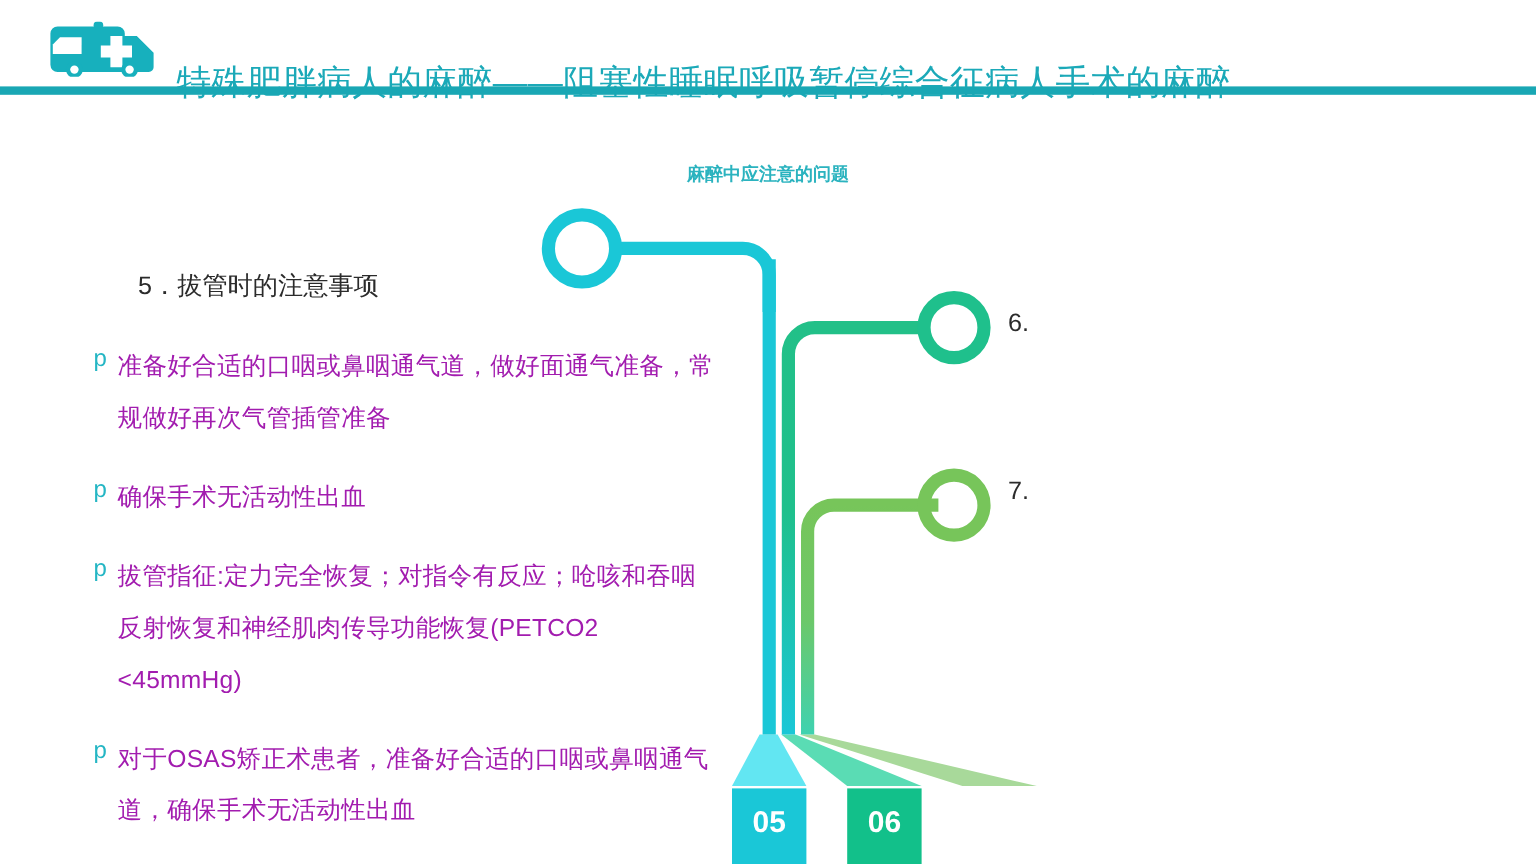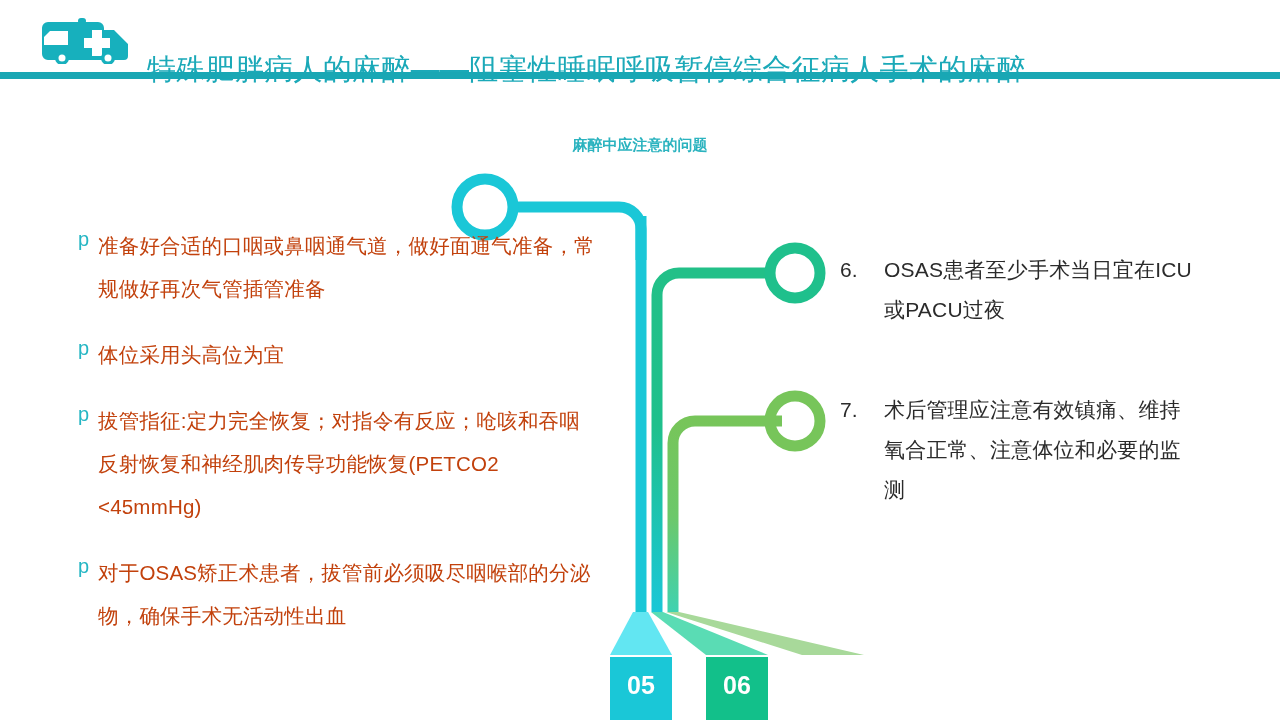--- a/index.html
+++ b/index.html
@@ -47,21 +47,21 @@
     font-size: 21px; color: #2b2b2b;
     margin: 0 0 30px 55px; line-height: 30px;
   }
   .bullet-row { display: flex; margin-bottom: 23px; }
   .bullet-mark {
     width: 38px; flex: 0 0 38px;
     color: #25b6c4; font-size: 20px; line-height: 31px;
     padding-left: 18px; box-sizing: border-box;
   }
   .bullet-text {
-    flex: 1; font-size: 20.5px; color: #c2410c;
+    flex: 1; font-size: 20.5px; color: #a21caf;
     line-height: 43px; letter-spacing: 0.2px;
   }
 
   
   .right-item { position: absolute; width: 360px; }
   #right-item-6 { left: 840px; top: 250px; }
   #right-item-7 { left: 840px; top: 390px; }
   .ri-body { display: flex; }
   .ri-num {
     flex: 0 0 44px; font-size: 21px; color: #2b2b2b; line-height: 40px;
@@ -131,49 +131,48 @@
     <path d="M673,612 L673,443 a22,22 0 0 1 22,-22 L782,421" stroke="url(#grad07)" stroke-width="11" fill="none" stroke-linecap="butt"></path>
 
     <path d="M510,207 L619,207 a22,22 0 0 1 22,22 L641,260" stroke="#1ac7d7" stroke-width="11" fill="none"></path>
 
     <circle cx="485" cy="207" r="28" fill="none" stroke="#1ac7d7" stroke-width="11"></circle>
     <circle cx="795" cy="273" r="25" fill="none" stroke="#1fc08c" stroke-width="11"></circle>
     <circle cx="795" cy="421" r="25" fill="none" stroke="#77c55a" stroke-width="11"></circle>
   </svg>
 
   <div id="left-col">
+    <div class="sec-head">5．拔管时的注意事项</div>
 
     <div class="bullet-row">
       <span class="bullet-mark">p</span>
       <span class="bullet-text">准备好合适的口咽或鼻咽通气道，做好面通气准备，常规做好再次气管插管准备</span>
     </div>
     <div class="bullet-row">
       <span class="bullet-mark">p</span>
-      <span class="bullet-text">体位采用头高位为宜</span>
+      <span class="bullet-text">确保手术无活动性出血</span>
     </div>
     <div class="bullet-row">
       <span class="bullet-mark">p</span>
       <span class="bullet-text">拔管指征:定力完全恢复；对指令有反应；呛咳和吞咽反射恢复和神经肌肉传导功能恢复(PETCO2 &lt;45mmHg)</span>
     </div>
     <div class="bullet-row">
       <span class="bullet-mark">p</span>
-      <span class="bullet-text">对于OSAS矫正术患者，拔管前必须吸尽咽喉部的分泌物，确保手术无活动性出血</span>
+      <span class="bullet-text">对于OSAS矫正术患者，准备好合适的口咽或鼻咽通气道，确保手术无活动性出血</span>
     </div>
   </div>
 
   <div class="right-item" id="right-item-6">
     <div class="ri-body">
       <span class="ri-num">6.</span>
-      <span class="ri-text">OSAS患者至少手术当日宜在ICU或PACU过夜</span>
     </div>
   </div>
 
   <div class="right-item" id="right-item-7">
     <div class="ri-body">
       <span class="ri-num">7.</span>
-      <span class="ri-text">术后管理应注意有效镇痛、维持氧合正常、注意体位和必要的监测</span>
     </div>
   </div>
 
   <div class="num-box" id="num-box-05">05</div>
   <div class="num-box" id="num-box-06">06</div>
 
 </div>
 
 </body></html>

